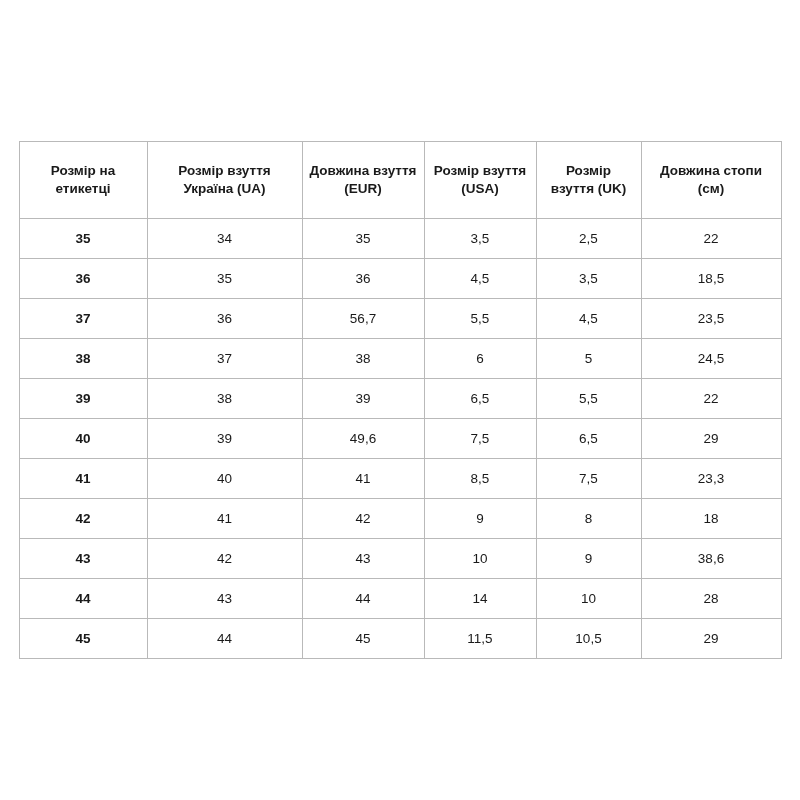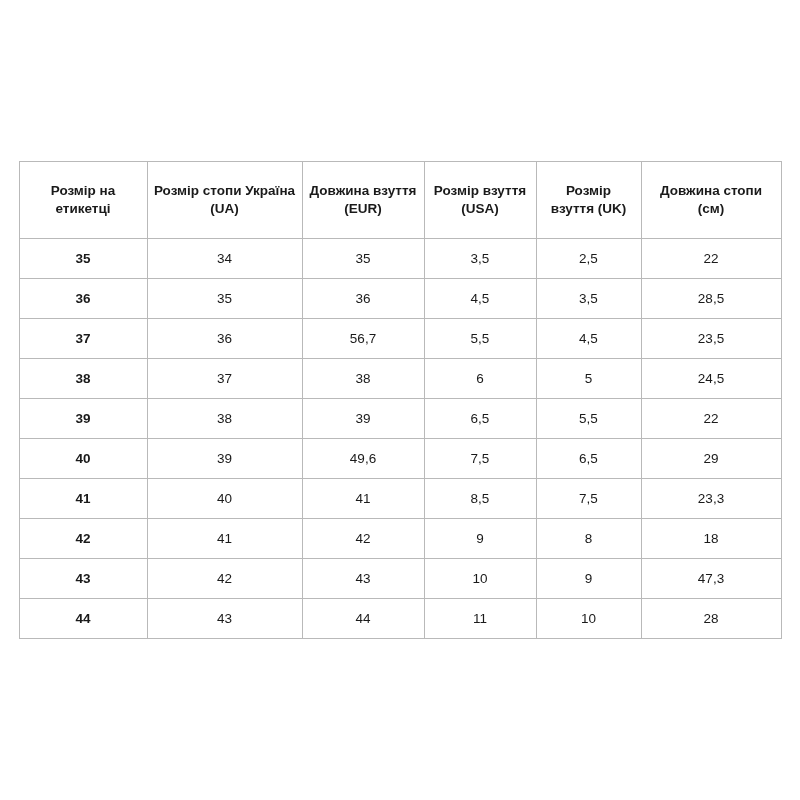--- a/index.html
+++ b/index.html
@@ -66,21 +66,21 @@
       <col class="c0">
         <col class="c1">
         <col class="c2">
         <col class="c3">
         <col class="c4">
         <col class="c5">
     </colgroup>
     <thead>
       <tr>
         <th>Розмір на етикетці</th>
-        <th>Розмір стопи Україна (UA)</th>
+        <th>Розмір взуття Україна (UA)</th>
         <th>Довжина взуття (EUR)</th>
         <th>Розмір взуття (USA)</th>
         <th>Розмір взуття (UK)</th>
         <th>Довжина стопи (см)</th>
       </tr>
     </thead>
     <tbody>
       <tr>
         <td class="label-col">35</td>
         <td>34</td>
@@ -88,21 +88,21 @@
         <td>3,5</td>
         <td>2,5</td>
         <td>22</td>
       </tr>
       <tr>
         <td class="label-col">36</td>
         <td>35</td>
         <td>36</td>
         <td>4,5</td>
         <td>3,5</td>
-        <td>28,5</td>
+        <td>18,5</td>
       </tr>
       <tr>
         <td class="label-col">37</td>
         <td>36</td>
         <td>56,7</td>
         <td>5,5</td>
         <td>4,5</td>
         <td>23,5</td>
       </tr>
       <tr>
@@ -144,25 +144,33 @@
         <td>9</td>
         <td>8</td>
         <td>18</td>
       </tr>
       <tr>
         <td class="label-col">43</td>
         <td>42</td>
         <td>43</td>
         <td>10</td>
         <td>9</td>
-        <td>47,3</td>
+        <td>38,6</td>
       </tr>
       <tr>
         <td class="label-col">44</td>
         <td>43</td>
         <td>44</td>
-        <td>11</td>
+        <td>14</td>
         <td>10</td>
         <td>28</td>
+      </tr>
+      <tr>
+        <td class="label-col">45</td>
+        <td>44</td>
+        <td>45</td>
+        <td>11,5</td>
+        <td>10,5</td>
+        <td>29</td>
       </tr>
     </tbody>
   </table>
 </div>
 
 </body></html>

